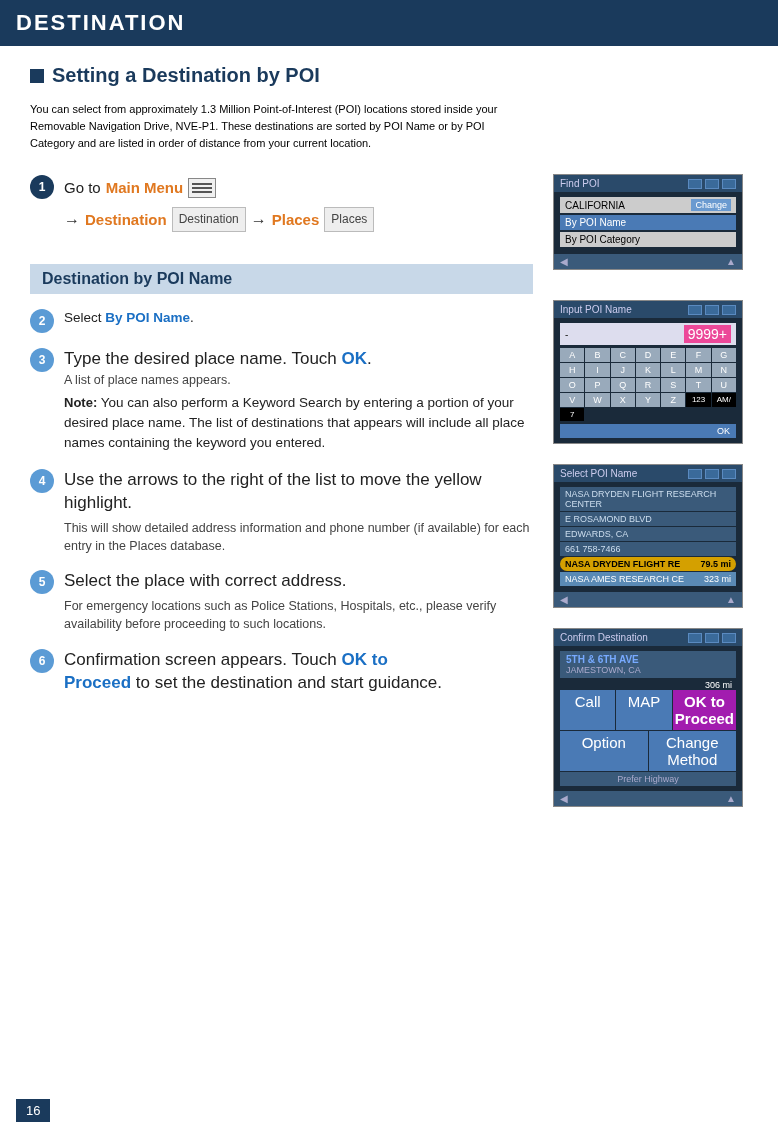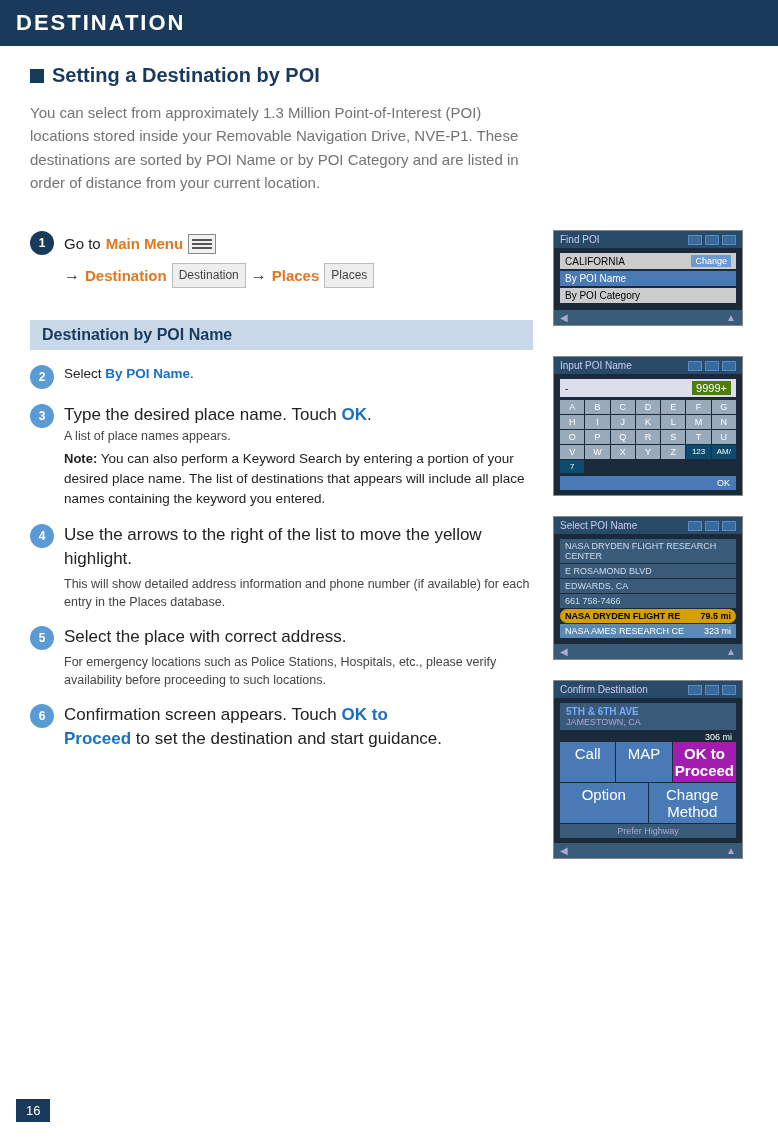--- a/index.html
+++ b/index.html
@@ -44,24 +44,24 @@
     .section-title .square-bullet {
       display: inline-block;
       width: 14px;
       height: 14px;
       background: #1a3a5c;
       flex-shrink: 0;
     }
 
     
     .intro-text {
-      font-size: 15px;
+      font-size: 11px;
       line-height: 1.55;
-      color: #737373;
-      margin-bottom: 36px;
+      color: #000000;
+      margin-bottom: 22px;
       max-width: 490px;
     }
 
     
     .content-layout {
       display: flex;
       gap: 20px;
     }
     .steps-col {
       flex: 1;
@@ -273,40 +273,40 @@
     
     .ss-input-area {
       background: #dde;
       margin-bottom: 3px;
       padding: 2px 5px;
       display: flex;
       justify-content: space-between;
       align-items: center;
     }
     .ss-input-count {
-      background: #4d7c0f;
-      color: #fff;
-      font-size: 11px;
+      background: #ec4899;
+      color: #fff;
+      font-size: 14px;
       padding: 1px 4px;
     }
     .ss-keyboard {
       display: grid;
       grid-template-columns: repeat(7, 1fr);
       gap: 1px;
       margin-bottom: 3px;
     }
     .ss-key {
       background: #9ab;
       color: #fff;
       text-align: center;
       font-size: 9px;
       padding: 2px 0;
     }
     .ss-key.special {
-      background: #0c4a6e;
+      background: #000000;
       font-size: 8px;
     }
     .ss-ok-btn {
       background: #4a7ab5;
       color: #fff;
       font-size: 9px;
       padding: 2px 6px;
       text-align: right;
     }
 

